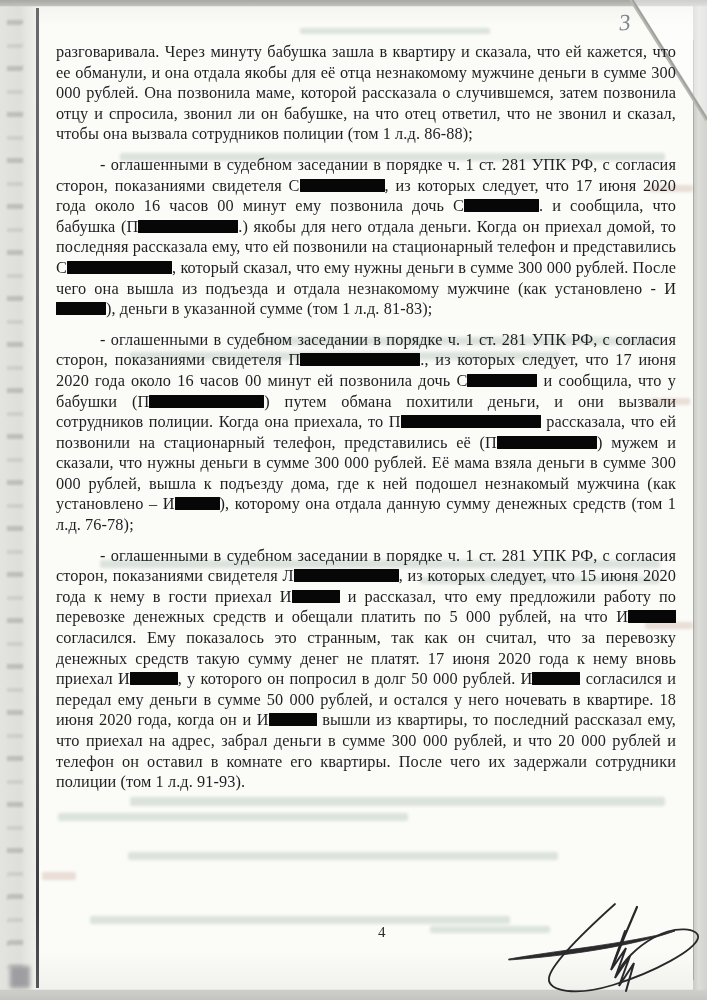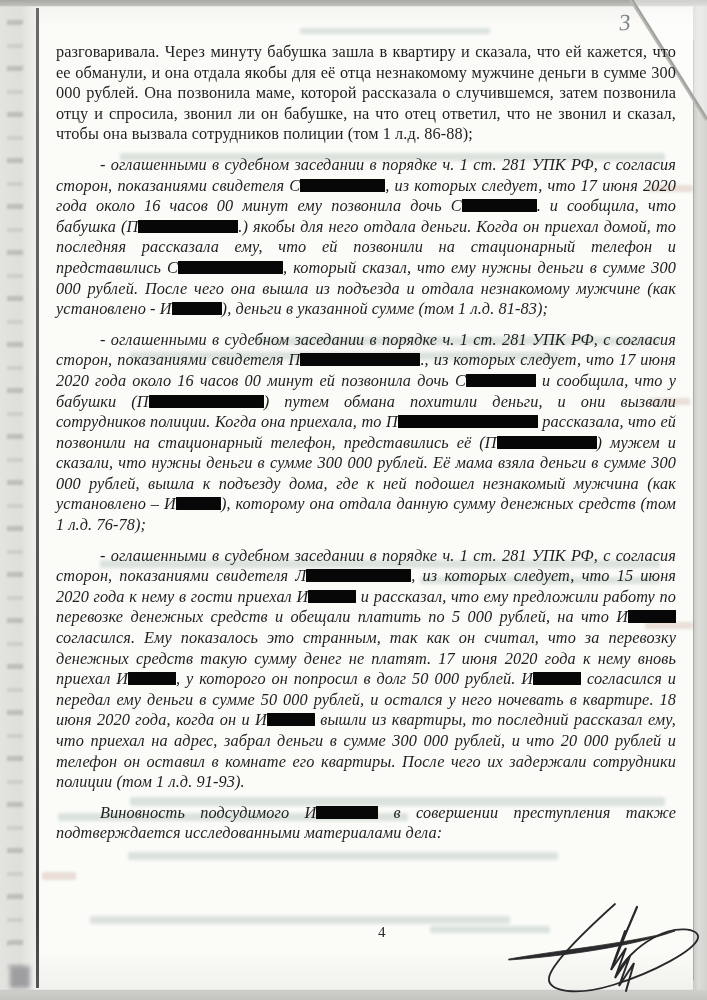--- a/index.html
+++ b/index.html
@@ -57,21 +57,21 @@
     font-size:23px;font-style:italic;color:#7d848d;
     transform:rotate(-5deg);
   }
   
   .textblock{
     position:absolute;left:44px;top:42px;width:620px;
     font-size:16.3px;line-height:20.6px;color:#1e1e21;
     text-align:justify;letter-spacing:.1px;margin-left:12px;
   }
   .para{margin:0 0 10px 0;}
-  .para.indent{text-indent:44px;font-style:italic;}
+  .para.indent{text-indent:44px;}
   .redaction{
     display:inline-block;height:13px;background:#070707;
     border-radius:1px;transform:translateY(1px);box-shadow:0 0 .5px #000;
   }
   
   .ghost{position:absolute;border-radius:2px;filter:blur(1.6px);}
   .ghost.teal{background:rgba(120,152,140,.24);}
   .ghost.red{background:rgba(172,118,96,.22);}
   
   .pagenum{
@@ -119,21 +119,20 @@
     <div class="ghost red" style="left:42px;top:872px;width:34px;height:8px;"></div>
     <div class="ghost teal" style="left:90px;top:916px;width:420px;height:8px;"></div>
     <div class="ghost teal" style="left:430px;top:926px;width:120px;height:7px;"></div>
   </div>
 
   <div class="textblock">
       <p class="para">разговаривала. Через минуту бабушка зашла в квартиру и сказала, что ей кажется, что ее обманули, и она отдала якобы для её отца незнакомому мужчине деньги в сумме 300 000 рублей. Она позвонила маме, которой рассказала о случившемся, затем позвонила отцу и спросила, звонил ли он бабушке, на что отец ответил, что не звонил и сказал, чтобы она вызвала сотрудников полиции (том 1 л.д. 86-88);</p>
       <p class="para indent">- оглашенными в судебном заседании в порядке ч. 1 ст. 281 УПК РФ, с согласия сторон, показаниями свидетеля С<span class="redaction" style="width: 85px;"></span>, из которых следует, что 17 июня 2020 года около 16 часов 00 минут ему позвонила дочь С<span class="redaction" style="width: 75px;"></span>. и сообщила, что бабушка (П<span class="redaction" style="width: 100px;"></span>.) якобы для него отдала деньги. Когда он приехал домой, то последняя рассказала ему, что ей позвонили на стационарный телефон и представились С<span class="redaction" style="width: 105px;"></span>, который сказал, что ему нужны деньги в сумме 300 000 рублей. После чего она вышла из подъезда и отдала незнакомому мужчине (как установлено - И<span class="redaction" style="width: 50px;"></span>), деньги в указанной сумме (том 1 л.д. 81-83);</p>
       <p class="para indent">- оглашенными в судебном заседании в порядке ч. 1 ст. 281 УПК РФ, с согласия сторон, показаниями свидетеля П<span class="redaction" style="width: 120px;"></span>., из которых следует, что 17 июня 2020 года около 16 часов 00 минут ей позвонила дочь С<span class="redaction" style="width: 70px;"></span> и сообщила, что у бабушки (П<span class="redaction" style="width: 115px;"></span>) путем обмана похитили деньги, и они вызвали сотрудников полиции. Когда она приехала, то П<span class="redaction" style="width: 140px;"></span> рассказала, что ей позвонили на стационарный телефон, представились её (П<span class="redaction" style="width: 100px;"></span>) мужем и сказали, что нужны деньги в сумме 300 000 рублей. Её мама взяла деньги в сумме 300 000 рублей, вышла к подъезду дома, где к ней подошел незнакомый мужчина (как установлено – И<span class="redaction" style="width: 45px;"></span>), которому она отдала данную сумму денежных средств (том 1 л.д. 76-78);</p>
       <p class="para indent">- оглашенными в судебном заседании в порядке ч. 1 ст. 281 УПК РФ, с согласия сторон, показаниями свидетеля Л<span class="redaction" style="width: 105px;"></span>, из которых следует, что 15 июня 2020 года к нему в гости приехал И<span class="redaction" style="width: 48px;"></span> и рассказал, что ему предложили работу по перевозке денежных средств и обещали платить по 5 000 рублей, на что И<span class="redaction" style="width: 48px;"></span> согласился. Ему показалось это странным, так как он считал, что за перевозку денежных средств такую сумму денег не платят. 17 июня 2020 года к нему вновь приехал И<span class="redaction" style="width: 48px;"></span>, у которого он попросил в долг 50 000 рублей. И<span class="redaction" style="width: 48px;"></span> согласился и передал ему деньги в сумме 50 000 рублей, и остался у него ночевать в квартире. 18 июня 2020 года, когда он и И<span class="redaction" style="width: 48px;"></span> вышли из квартиры, то последний рассказал ему, что приехал на адрес, забрал деньги в сумме 300 000 рублей, и что 20 000 рублей и телефон он оставил в комнате его квартиры. После чего их задержали сотрудники полиции (том 1 л.д. 91-93).</p>
-      <p class="para indent">Виновность подсудимого И<span class="redaction" style="width: 62px;"></span> в совершении преступления также подтверждается исследованными материалами дела:</p>
     </div>
 
   <div class="pagenum">4</div>
 
   <svg class="signature" viewBox="0 0 202 102">
     <g fill="none" stroke="#28282a" stroke-width="1.8" stroke-linecap="round">
 
       <path d="M4 61 C 55 52, 120 46, 170 33 C 125 49, 60 58, 4 62 Z" fill="#2b2b2d" stroke-width="0.8"></path>
 
       <path d="M110 6 C 90 24, 46 64, 44 80 C 42 94, 72 98, 108 87 C 150 74, 190 52, 193 40 C 195 30, 170 27, 148 40 C 132 49, 118 63, 112 76"></path>

